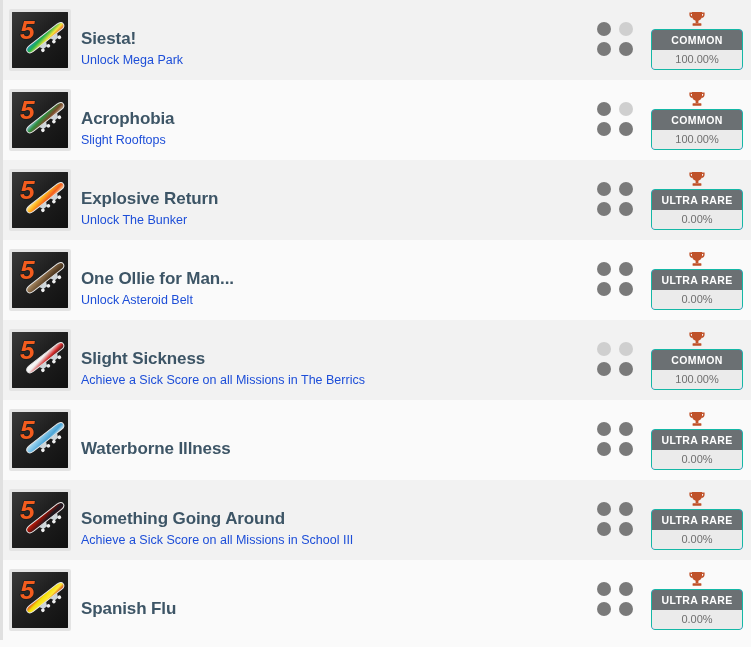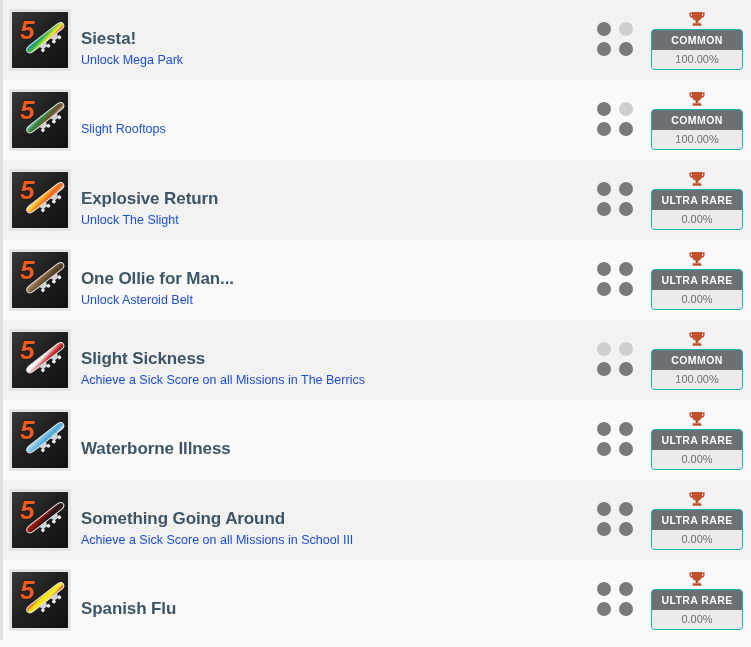--- a/index.html
+++ b/index.html
@@ -209,20 +209,21 @@
       <path d="M30 8 l2.5 5 h5 L40 8 Z" fill="#cfd6da"></path>
       <circle cx="15" cy="13.6" r="2.1" fill="#f0f0f0"></circle>
       <circle cx="23" cy="13.6" r="2.1" fill="#f0f0f0"></circle>
       <circle cx="31" cy="13.6" r="2.1" fill="#f0f0f0"></circle>
       <circle cx="39" cy="13.6" r="2.1" fill="#f0f0f0"></circle>
     </g>
     <text x="9" y="31" font-family="Liberation Sans, sans-serif" font-size="30" font-weight="bold" font-style="italic" fill="#f25c1e" stroke="#1a1a1a" stroke-width="1.4" paint-order="stroke">5</text>
   </svg>
     </div>
     <div class="ach-text">
+      <div class="ach-title">Acrophobia</div>
       <div class="ach-desc">Slight Rooftops</div>
     </div>
     <div class="ach-dots">
         <span class="dot"></span>
         <span class="dot off"></span>
         <span class="dot"></span>
         <span class="dot"></span>
       </div>
     <div class="ach-rarity">
 
@@ -264,21 +265,21 @@
       <circle cx="15" cy="13.6" r="2.1" fill="#f0f0f0"></circle>
       <circle cx="23" cy="13.6" r="2.1" fill="#f0f0f0"></circle>
       <circle cx="31" cy="13.6" r="2.1" fill="#f0f0f0"></circle>
       <circle cx="39" cy="13.6" r="2.1" fill="#f0f0f0"></circle>
     </g>
     <text x="9" y="31" font-family="Liberation Sans, sans-serif" font-size="30" font-weight="bold" font-style="italic" fill="#f25c1e" stroke="#1a1a1a" stroke-width="1.4" paint-order="stroke">5</text>
   </svg>
     </div>
     <div class="ach-text">
       <div class="ach-title">Explosive Return</div>
-      <div class="ach-desc">Unlock The Slight</div>
+      <div class="ach-desc">Unlock The Bunker</div>
     </div>
     <div class="ach-dots">
         <span class="dot"></span>
         <span class="dot"></span>
         <span class="dot"></span>
         <span class="dot"></span>
       </div>
     <div class="ach-rarity">
 
   <svg class="trophy-icon" viewBox="0 0 18 16" xmlns="http://www.w3.org/2000/svg">

